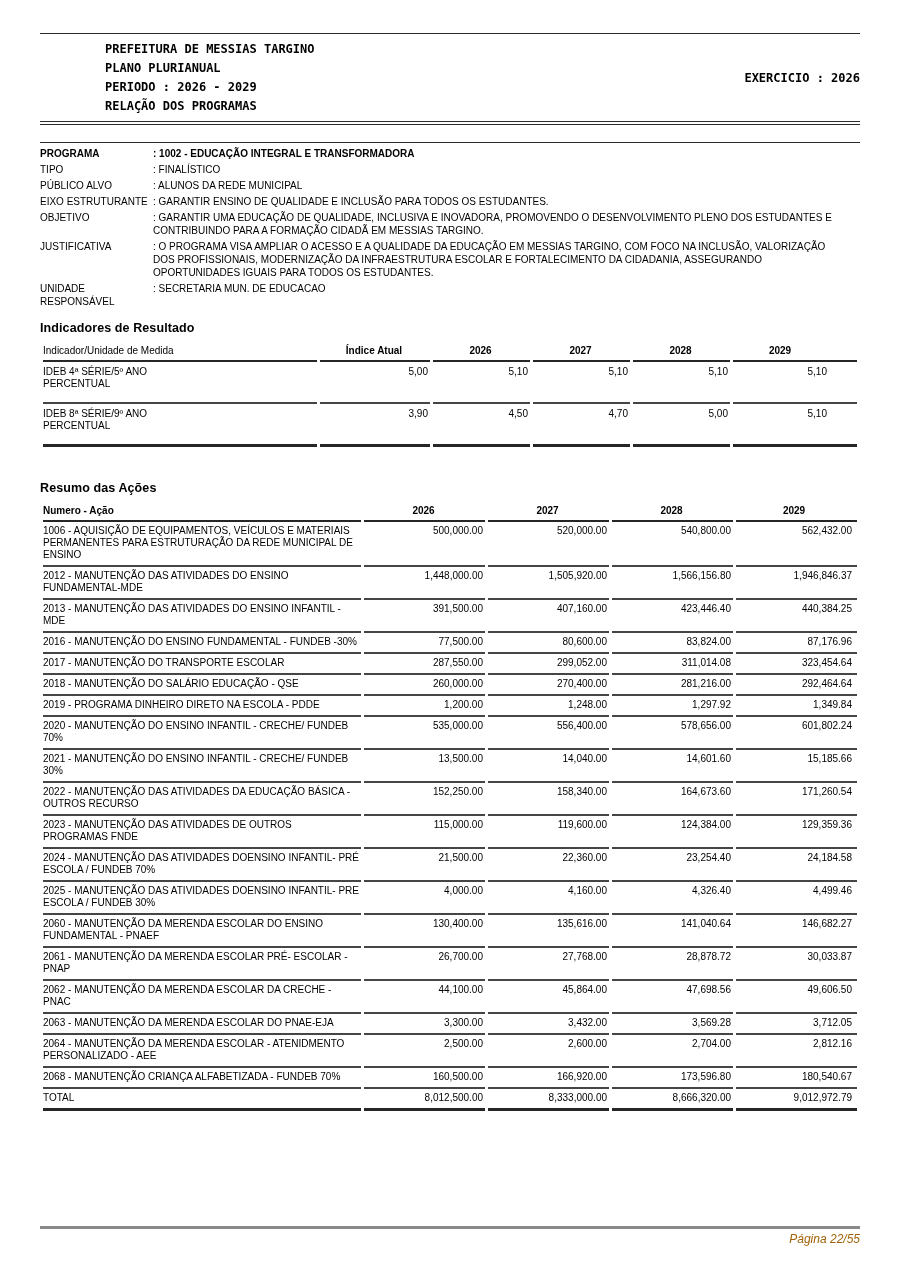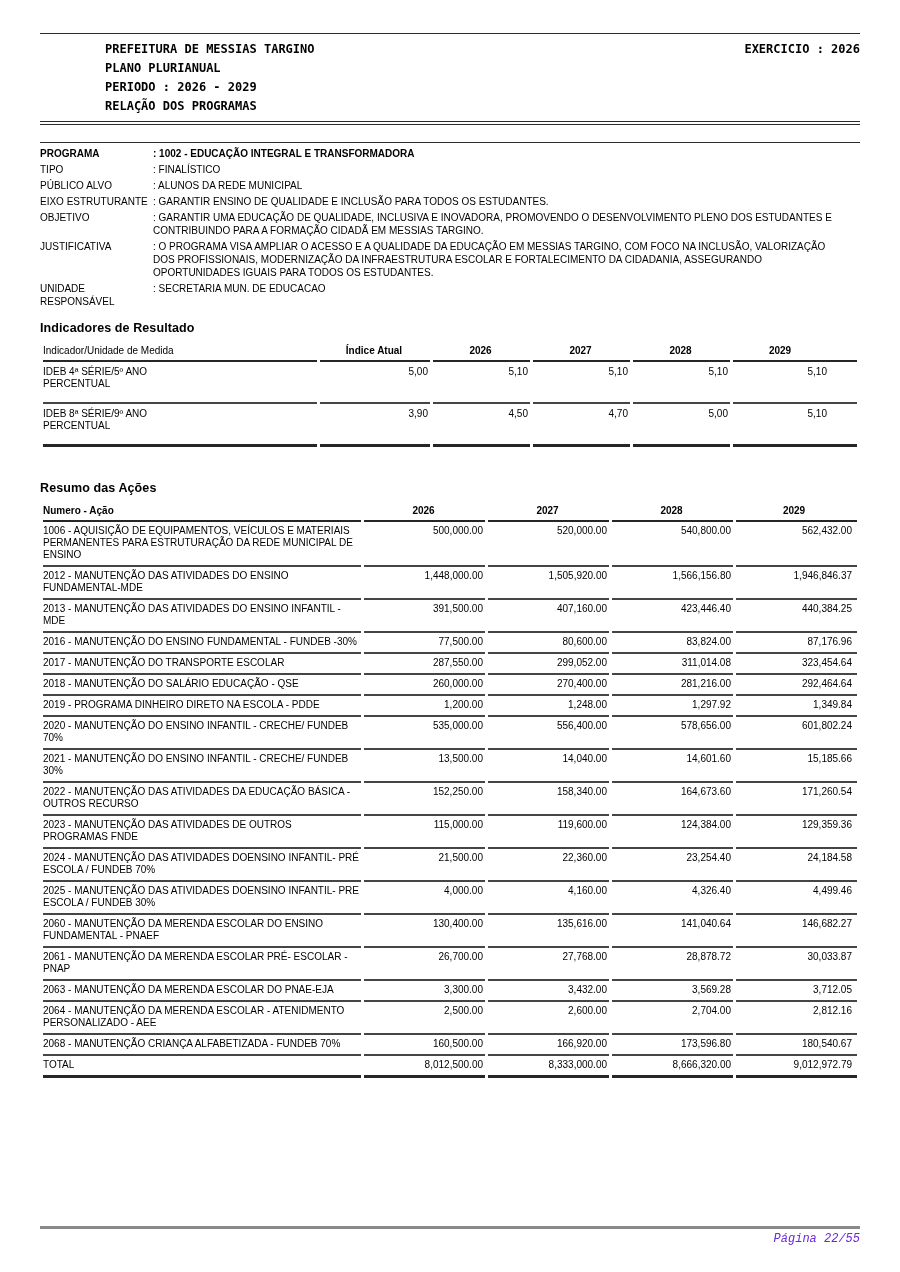--- a/index.html
+++ b/index.html
@@ -10,21 +10,21 @@
     color: #000;
     font-family: "Liberation Sans", sans-serif;
     position: relative;
     overflow: hidden;
   }
   .page { position: absolute; inset: 0; padding: 0 40px; }
 
   
   .rh-top-rule { margin-top: 33px; border-top: 1.5px solid #2b2b2b; }
   .rh-body {
-    display: flex; justify-content: space-between; align-items: flex-start;
+    display: flex; justify-content: space-between; align-items: center;
     font-family: "DejaVu Sans Mono", "Liberation Mono", monospace;
     font-weight: bold; font-size: 12px;
     padding: 6px 0 5px 65px;
   }
   .rh-left div { line-height: 19px; white-space: pre; }
   .rh-right { line-height: 19px; white-space: pre; }
   .rh-double-rule { height: 4px; border-top: 1.5px solid #2b2b2b; border-bottom: 1.5px solid #2b2b2b; }
 
   
   .program-section { margin-top: 17px; border-top: 1px solid #2b2b2b; padding-top: 4px; font-size: 10px; }
@@ -72,22 +72,22 @@
   .act-table .c-num  { width: 121px; }
   .act-table .c-num:last-child { padding-right: 5px; }
   .act-table .desc-wrap { max-width: 330px; }
   .act-table tbody td { padding-top: 3px; padding-bottom: 4px; }
 
   
   .footer { position: absolute; left: 40px; right: 40px; top: 1226px; }
   .footer-rule { border-top: 3px solid #8a8a8a; }
   .footer-text {
     text-align: right;
-    font-family: Liberation Mono, monospace;
-    font-style: italic; font-size: 12px; color: #6d28d9;
+    font-family: Liberation Sans, sans-serif;
+    font-style: italic; font-size: 12px; color: #a16207;
     padding-top: 3px;
   }
 </style>
 </head>
 <body>
 
 <div class="page">
 
   <div class="report-header">
     <div class="rh-top-rule"></div>
@@ -338,20 +338,29 @@
   <tr>
     <td class="c-desc">
       <div class="desc-wrap">2061 - MANUTENÇÃO DA MERENDA ESCOLAR PRÉ- ESCOLAR - PNAP</div>
     </td>
     <td class="c-num">26,700.00</td>
     <td class="c-num">27,768.00</td>
     <td class="c-num">28,878.72</td>
     <td class="c-num">30,033.87</td>
   </tr>
 
+  <tr>
+    <td class="c-desc">
+      <div class="desc-wrap">2062 - MANUTENÇÃO DA MERENDA ESCOLAR DA CRECHE - PNAC</div>
+    </td>
+    <td class="c-num">44,100.00</td>
+    <td class="c-num">45,864.00</td>
+    <td class="c-num">47,698.56</td>
+    <td class="c-num">49,606.50</td>
+  </tr>
 
   <tr>
     <td class="c-desc">
       <div class="desc-wrap">2063 - MANUTENÇÃO DA MERENDA ESCOLAR DO PNAE-EJA</div>
     </td>
     <td class="c-num">3,300.00</td>
     <td class="c-num">3,432.00</td>
     <td class="c-num">3,569.28</td>
     <td class="c-num">3,712.05</td>
   </tr>

